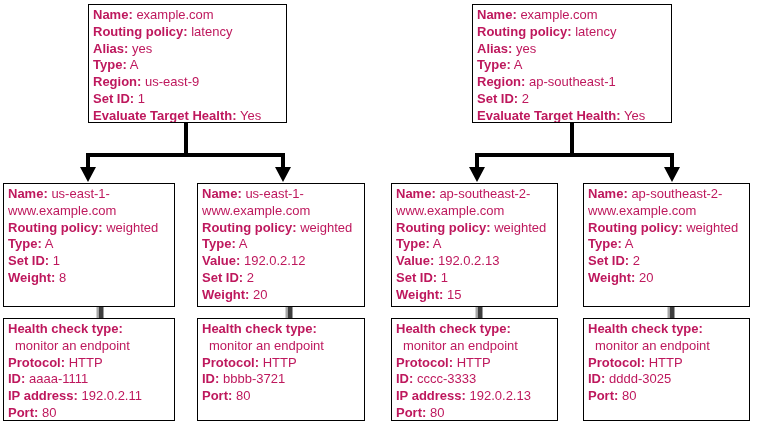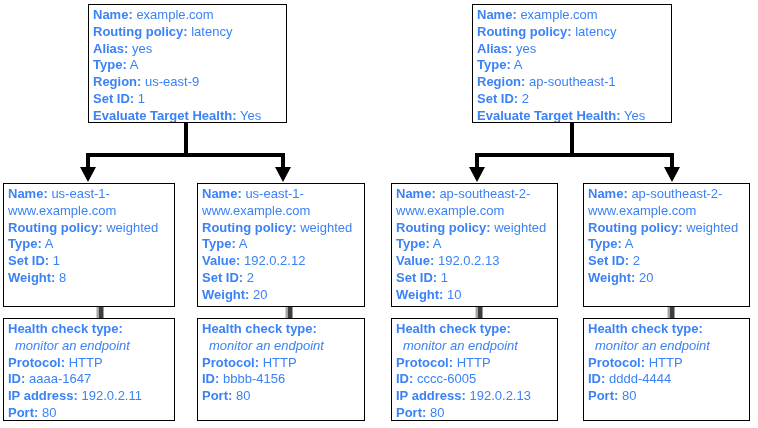--- a/index.html
+++ b/index.html
@@ -1,28 +1,28 @@
 <!DOCTYPE html>
 <html><head>
 <meta charset="utf-8">
 <style>
   html,body { margin:0; padding:0; background:#fff; }
   .canvas {
     position:relative; width:758px; height:428px; background:#fff;
     font-family:"Liberation Sans", sans-serif; font-size:13px; line-height:16.8px;
-    color:#3b82f6; overflow:hidden;
+    color:#be185d; overflow:hidden;
   }
   svg.wires { position:absolute; left:0; top:0; width:758px; height:428px; pointer-events:none; }
   .box {
     position:absolute; box-sizing:border-box; background:#fff;
     border:1.5px solid #000; padding:2px 3px 2px 4px; overflow:hidden;
   }
   .ln { white-space:normal; }
   .ln b { font-weight:bold; }
-  .indent { padding-left:7px;font-style:italic; }
+  .indent { padding-left:7px; }
 
   
   .b-l1 { left:88px;  top:4px;   width:199px; height:119px; }
   .b-l2 { left:472px; top:4px;   width:200px; height:119px; }
   
   .b-w1 { left:3px;   top:183px; width:172px; height:124px; }
   .b-w2 { left:197px; top:183px; width:168px; height:124px; }
   .b-w3 { left:391px; top:183px; width:167px; height:124px; }
   .b-w4 { left:583px; top:183px; width:167px; height:124px; }
   
@@ -108,58 +108,58 @@
     <div class="ln"><b>Set ID:</b> <span>2</span></div>
     <div class="ln"><b>Weight:</b> <span>20</span></div>
   </div>
 
   <div class="box b-w3">
     <div class="ln"><b>Name:</b> <span>ap-southeast-2-www.example.com</span></div>
     <div class="ln"><b>Routing policy:</b> <span>weighted</span></div>
     <div class="ln"><b>Type:</b> <span>A</span></div>
     <div class="ln"><b>Value:</b> <span>192.0.2.13</span></div>
     <div class="ln"><b>Set ID:</b> <span>1</span></div>
-    <div class="ln"><b>Weight:</b> <span>10</span></div>
+    <div class="ln"><b>Weight:</b> <span>15</span></div>
   </div>
 
   <div class="box b-w4">
     <div class="ln"><b>Name:</b> <span>ap-southeast-2-www.example.com</span></div>
     <div class="ln"><b>Routing policy:</b> <span>weighted</span></div>
     <div class="ln"><b>Type:</b> <span>A</span></div>
     <div class="ln"><b>Set ID:</b> <span>2</span></div>
     <div class="ln"><b>Weight:</b> <span>20</span></div>
   </div>
 
   <div class="box b-h1">
     <div class="ln"><b>Health check type:</b></div>
     <div class="ln indent">monitor an endpoint</div>
     <div class="ln"><b>Protocol:</b> <span>HTTP</span></div>
-    <div class="ln"><b>ID:</b> <span>aaaa-1647</span></div>
+    <div class="ln"><b>ID:</b> <span>aaaa-1111</span></div>
     <div class="ln"><b>IP address:</b> <span>192.0.2.11</span></div>
     <div class="ln"><b>Port:</b> <span>80</span></div>
   </div>
 
   <div class="box b-h2">
     <div class="ln"><b>Health check type:</b></div>
     <div class="ln indent">monitor an endpoint</div>
     <div class="ln"><b>Protocol:</b> <span>HTTP</span></div>
-    <div class="ln"><b>ID:</b> <span>bbbb-4156</span></div>
+    <div class="ln"><b>ID:</b> <span>bbbb-3721</span></div>
     <div class="ln"><b>Port:</b> <span>80</span></div>
   </div>
 
   <div class="box b-h3">
     <div class="ln"><b>Health check type:</b></div>
     <div class="ln indent">monitor an endpoint</div>
     <div class="ln"><b>Protocol:</b> <span>HTTP</span></div>
-    <div class="ln"><b>ID:</b> <span>cccc-6005</span></div>
+    <div class="ln"><b>ID:</b> <span>cccc-3333</span></div>
     <div class="ln"><b>IP address:</b> <span>192.0.2.13</span></div>
     <div class="ln"><b>Port:</b> <span>80</span></div>
   </div>
 
   <div class="box b-h4">
     <div class="ln"><b>Health check type:</b></div>
     <div class="ln indent">monitor an endpoint</div>
     <div class="ln"><b>Protocol:</b> <span>HTTP</span></div>
-    <div class="ln"><b>ID:</b> <span>dddd-4444</span></div>
+    <div class="ln"><b>ID:</b> <span>dddd-3025</span></div>
     <div class="ln"><b>Port:</b> <span>80</span></div>
   </div>
 
 </div>
 
 </body></html>

